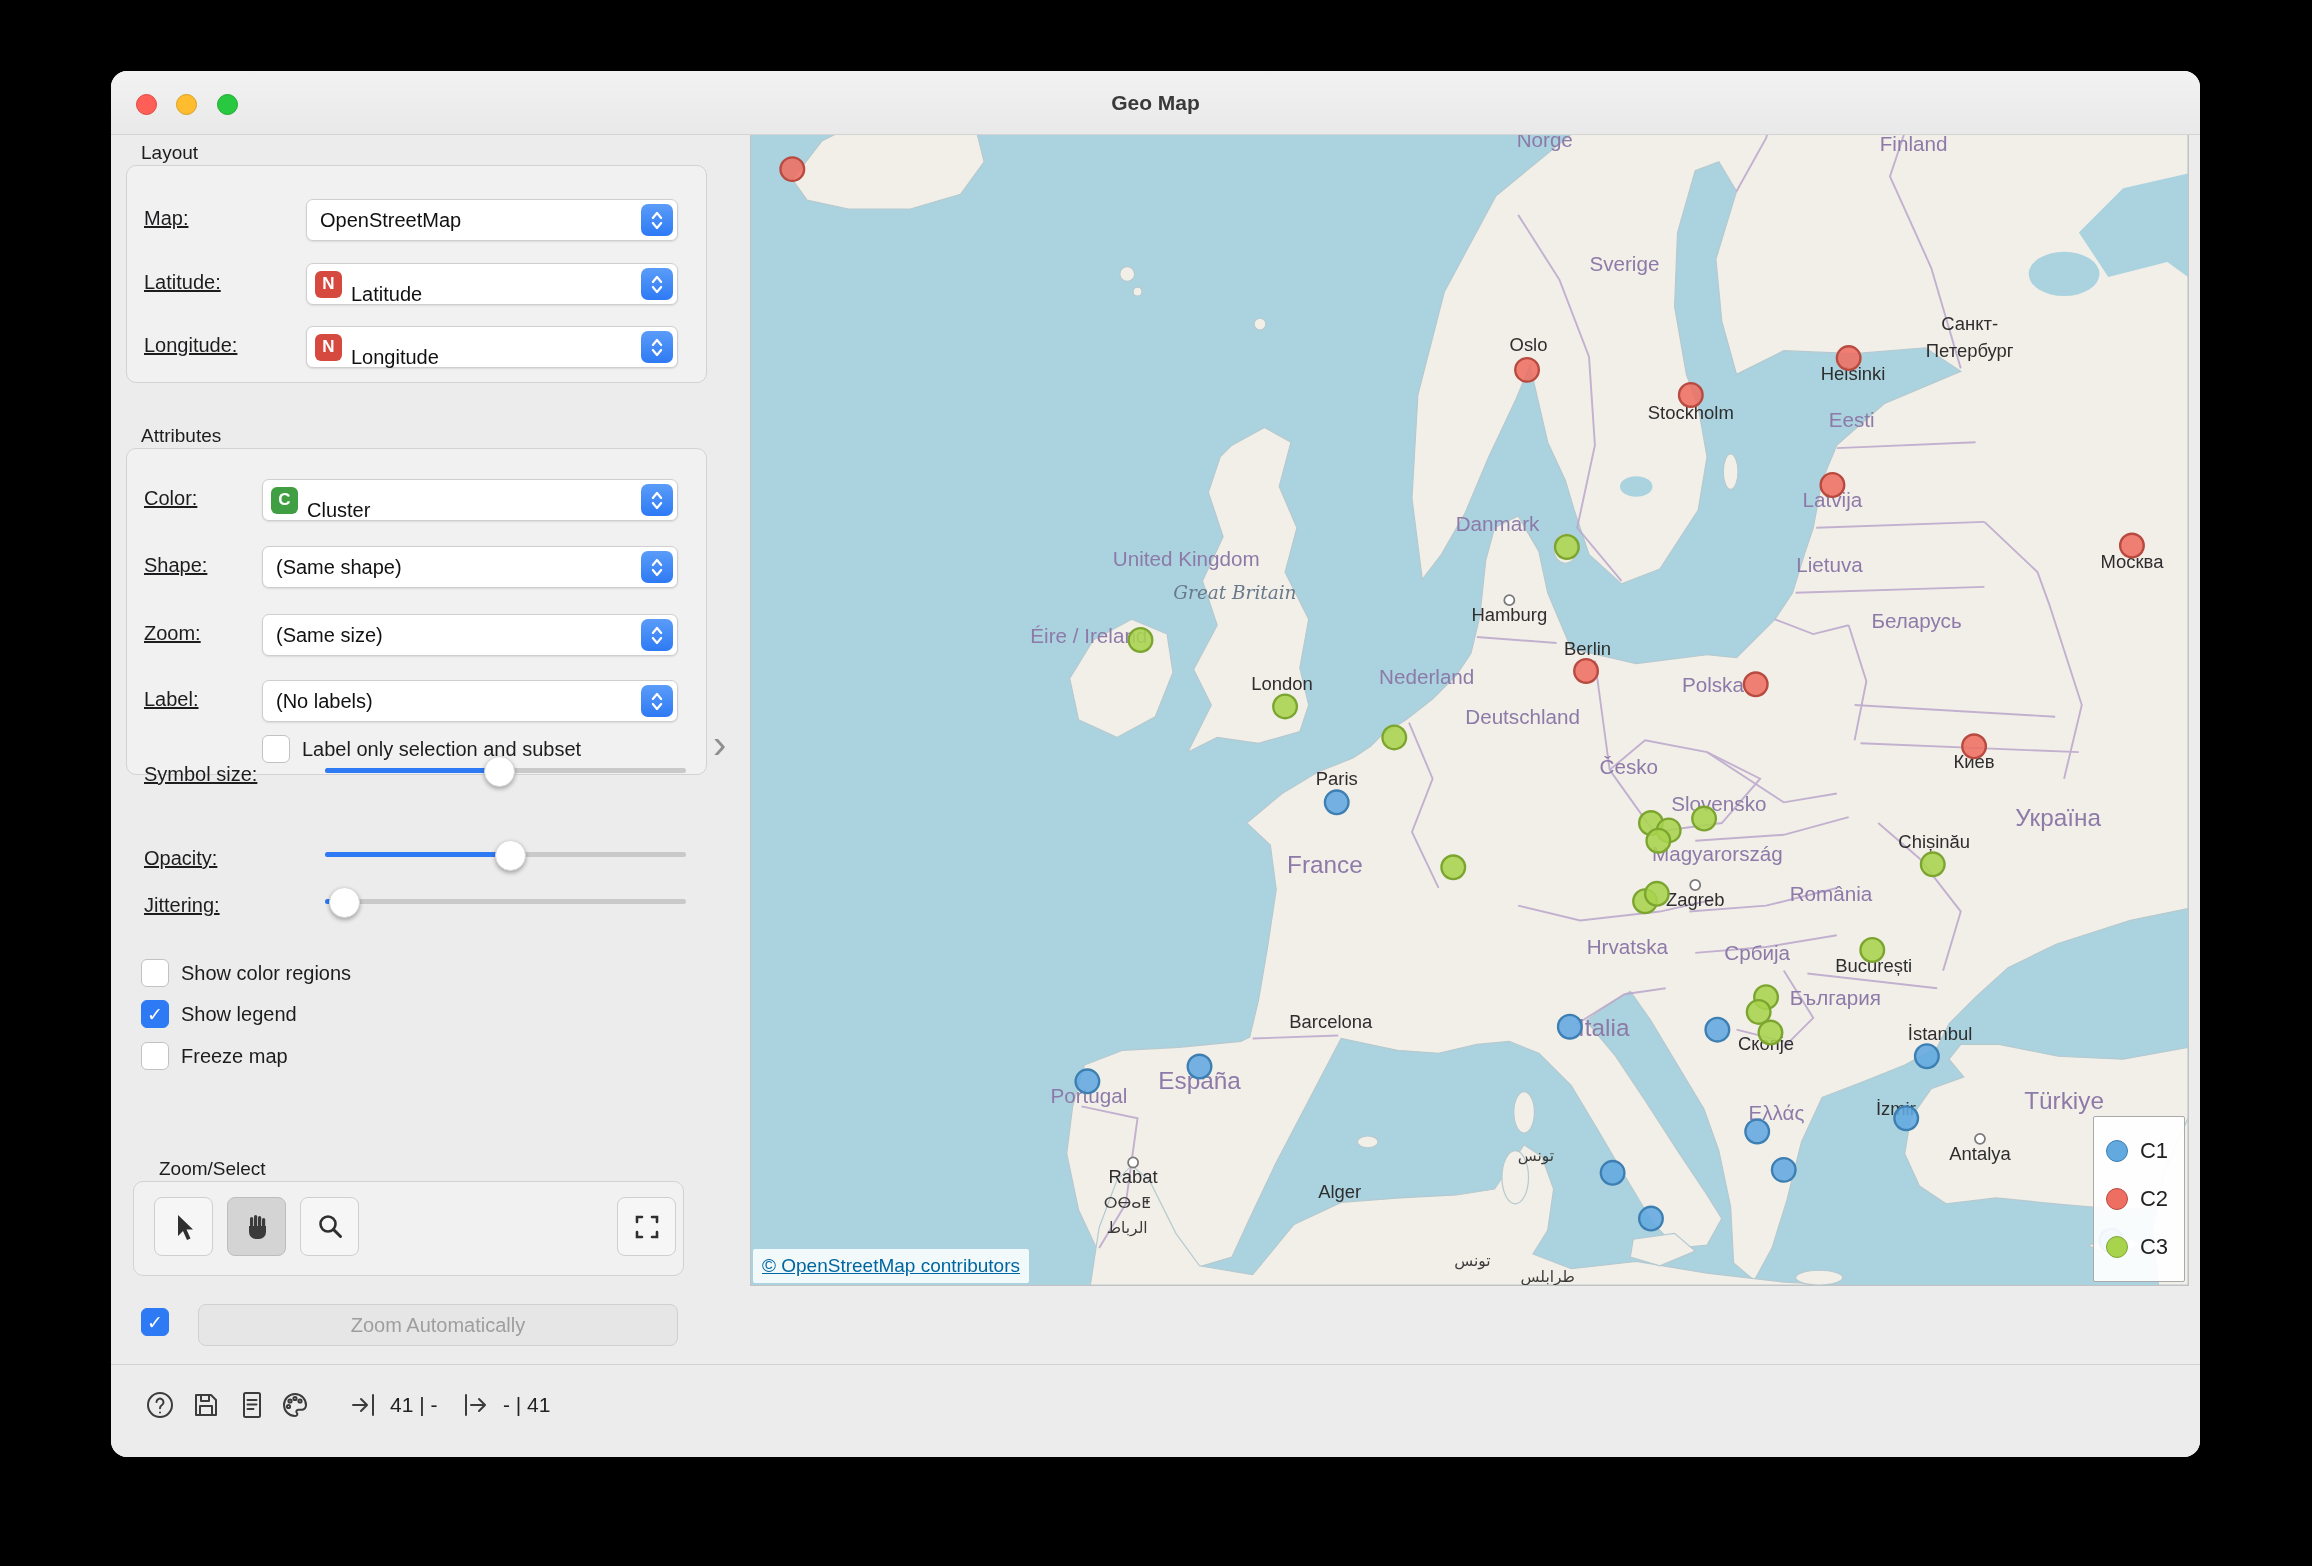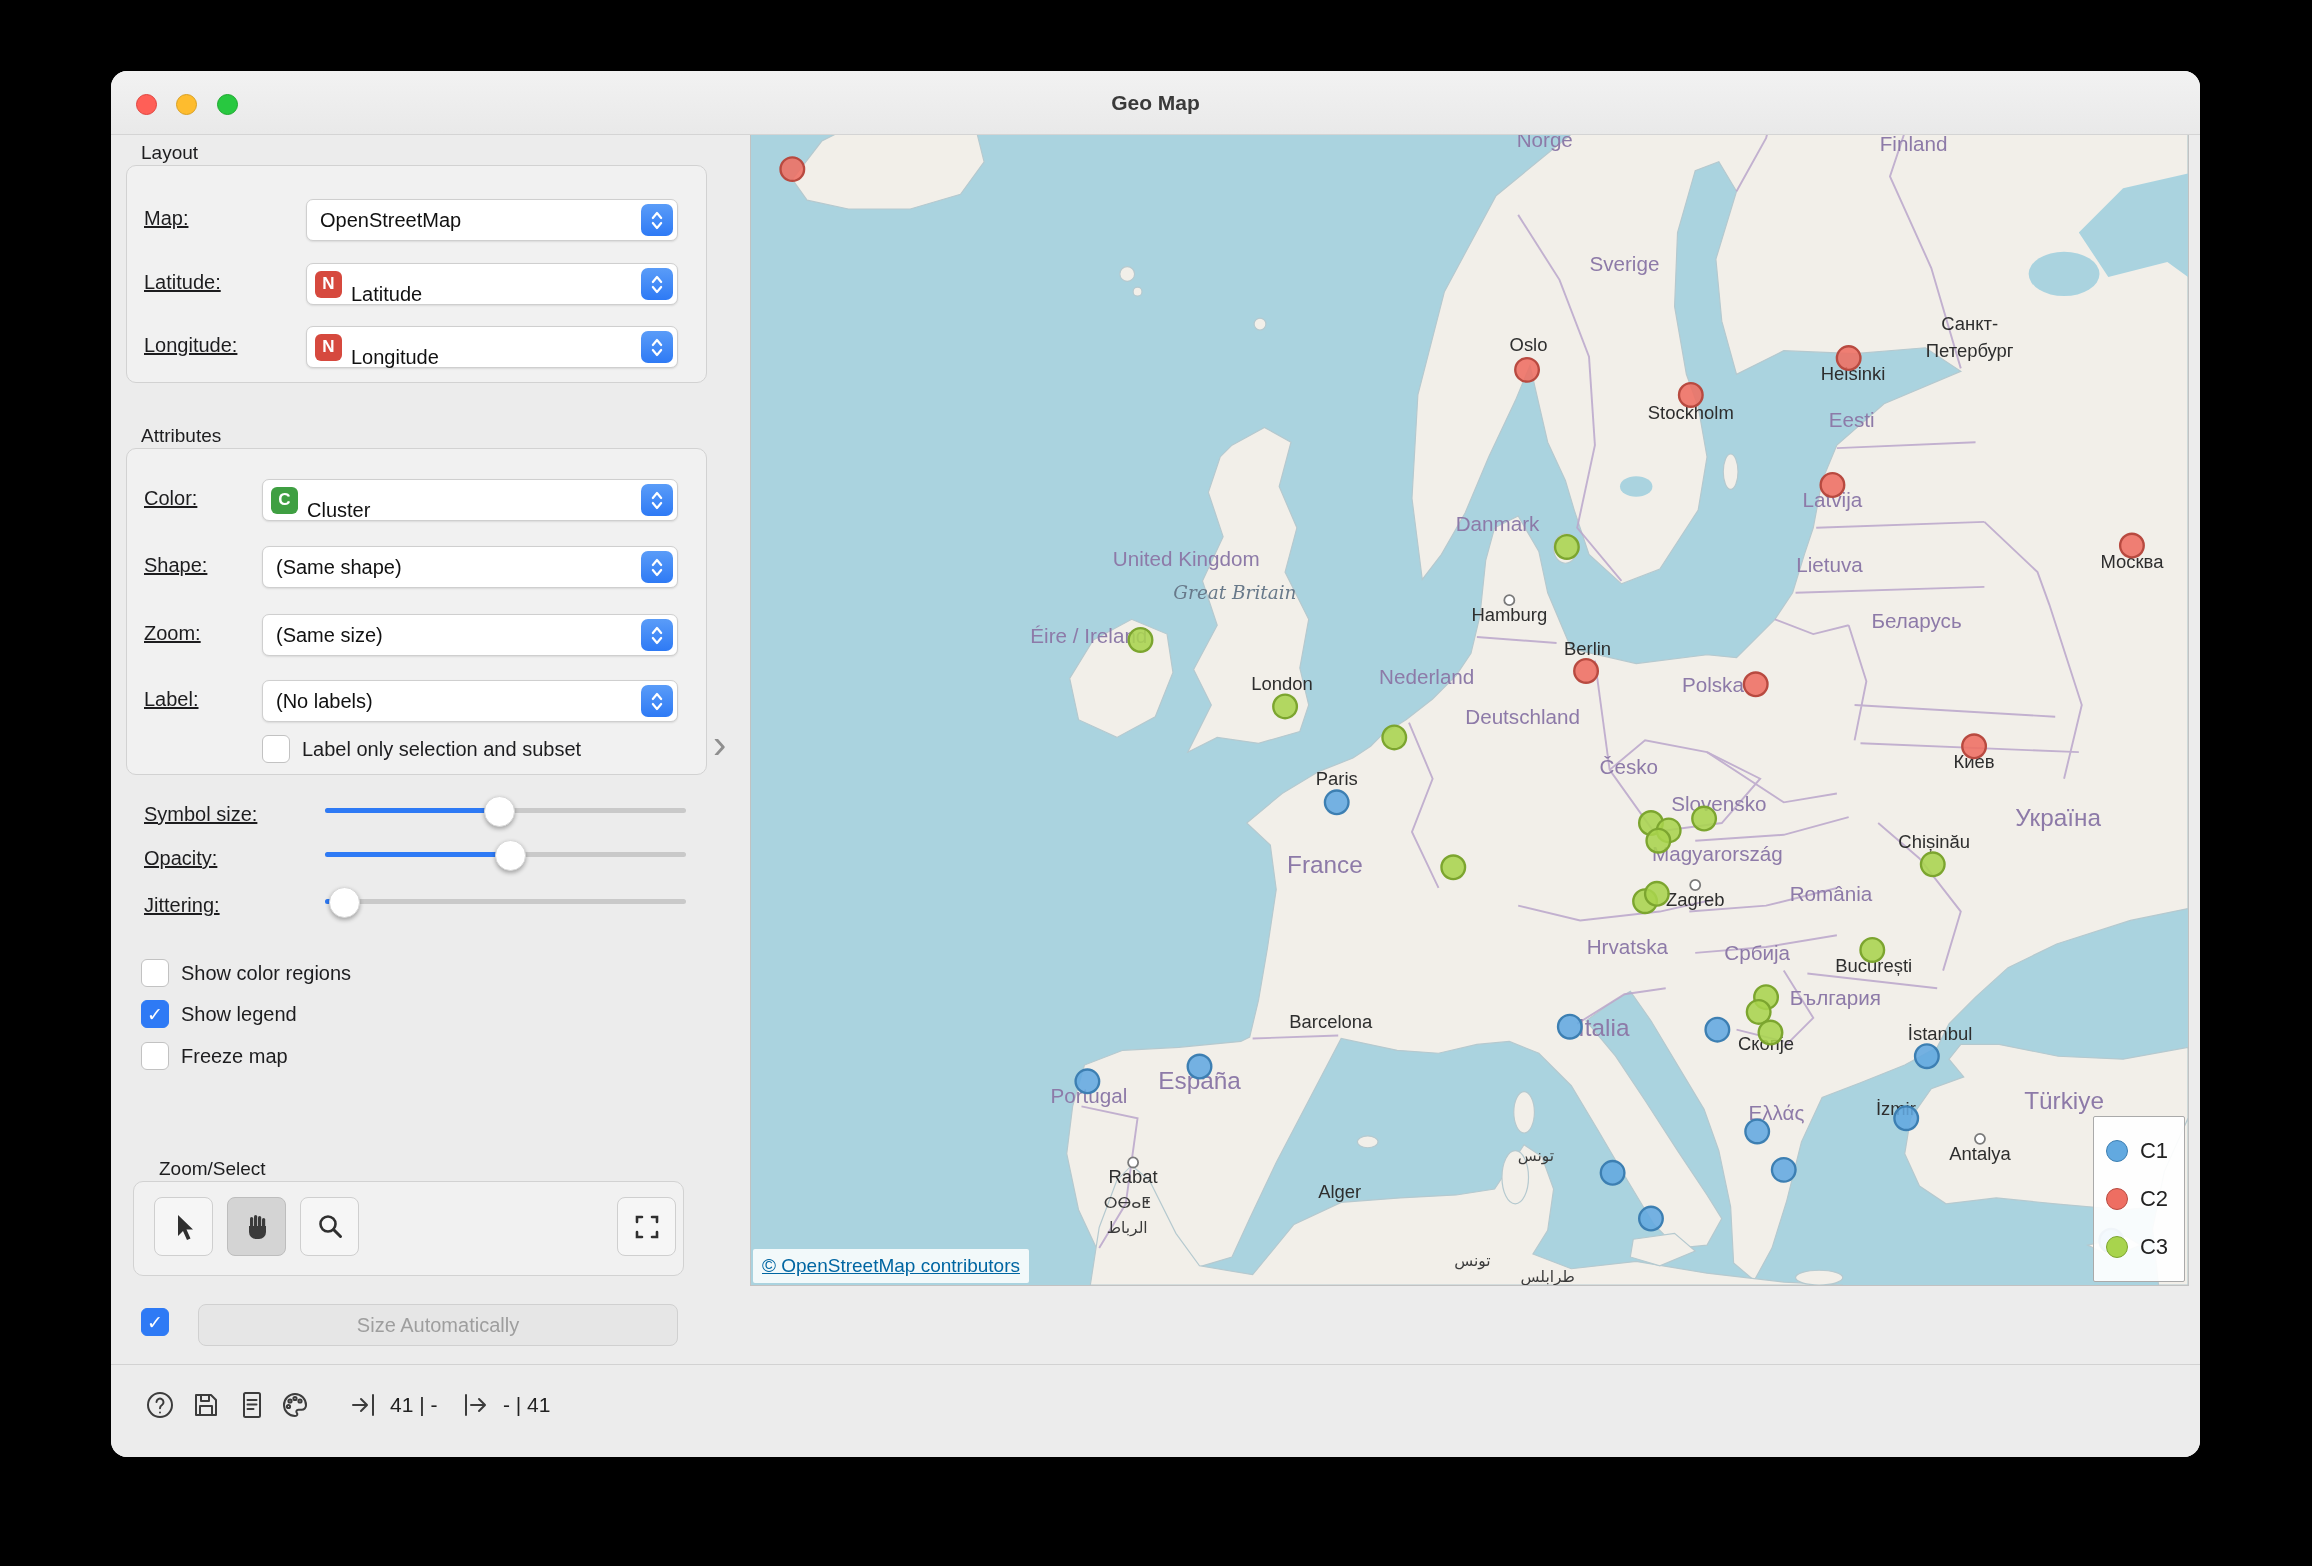--- a/index.html
+++ b/index.html
@@ -184,21 +184,21 @@
             </svg>
           </span>
       </div>
     </div>
 
     <div class="cb" style="left:151px;top:601px">
       <span class="box"></span>
       <span class="cb-label">Label only selection and subset</span>
     </div>
 
-    <div class="ctl-row" style="top:661px">
+    <div class="ctl-row" style="top:621px">
       <span class="ctl-label">Symbol size:</span>
       <div class="slider">
         <div class="track">
             <div class="fill" style="width: 48%;"></div>
           </div>
         <div class="thumb" style="left: calc(48% - 14px);"></div>
       </div>
     </div>
 
     <div class="ctl-row" style="top:705px">
@@ -261,21 +261,21 @@
     </div>
     <div class="toolbtn" style="left:506px;top:1063px">
       <svg viewBox="0 0 36 36">
           <path d="M8,13 V8 H13 M23,8 H28 V13 M28,23 V28 H23 M13,28 H8 V23" stroke="#2f2f2f" stroke-width="2.6" fill="none" stroke-linecap="round"></path>
         </svg>
     </div>
 
     <div class="cb checked" style="left:30px;top:1174px">
       <span class="box"></span>
     </div>
-    <div class="send-btn" style="top:1170px">Size Automatically</div>
+    <div class="send-btn" style="top:1170px">Zoom Automatically</div>
 
   </div>
 
   <div class="splitter-chevron">›</div>
 
   <div class="map">
     <svg class="geomap" id="map-svg" viewBox="0 0 974 813" preserveAspectRatio="none">
       <rect x="0" y="0" width="974" height="813" fill="#aad3df"></rect>
       <g fill="#f2efe9" stroke="#b5c9cf" stroke-width="0.8">
         <path d="M455,335 L448,280 L452,210 L470,140 L505,75 L560,30 L640,5 L730,0 L974,0 L974,558 L935,566 L885,582 L852,598 L830,618 L812,636 L804,652 L782,664 L752,676 L726,686 L712,716 L702,756 L692,788 L680,810 L666,798 L664,760 L656,722 L646,694 L628,664 L610,634 L596,614 L580,624 L566,634 L586,658 L606,688 L628,722 L648,752 L658,768 L648,786 L628,788 L612,772 L594,742 L574,708 L556,678 L534,656 L514,648 L492,650 L466,656 L438,654 L400,646 L378,688 L356,730 L338,768 L326,794 L306,800 L282,806 L258,802 L236,792 L222,762 L214,724 L218,692 L226,664 L252,654 L290,652 L332,648 L338,645 L344,620 L350,585 L356,545 L352,515 L336,500 L360,480 L385,465 L408,456 L420,448 L428,440 L444,430 L462,416 L478,400 L488,385 L494,360 L498,322 L504,300 L520,292 L534,316 L540,344 L556,382 L600,392 L648,386 L668,388 L694,362 L706,344 L714,318 L720,300 L726,268 L736,244 L768,216 L820,194 L796,178 L748,182 L700,180 L668,196 L658,160 L654,118 L668,72 L656,52 L640,58 L628,100 L626,150 L634,196 L642,218 L648,252 L642,288 L616,328 L590,338 L568,318 L558,288 L552,268 L540,242 L534,216 L528,190 L518,214 L500,252 L484,290 L468,318 Z"></path>

